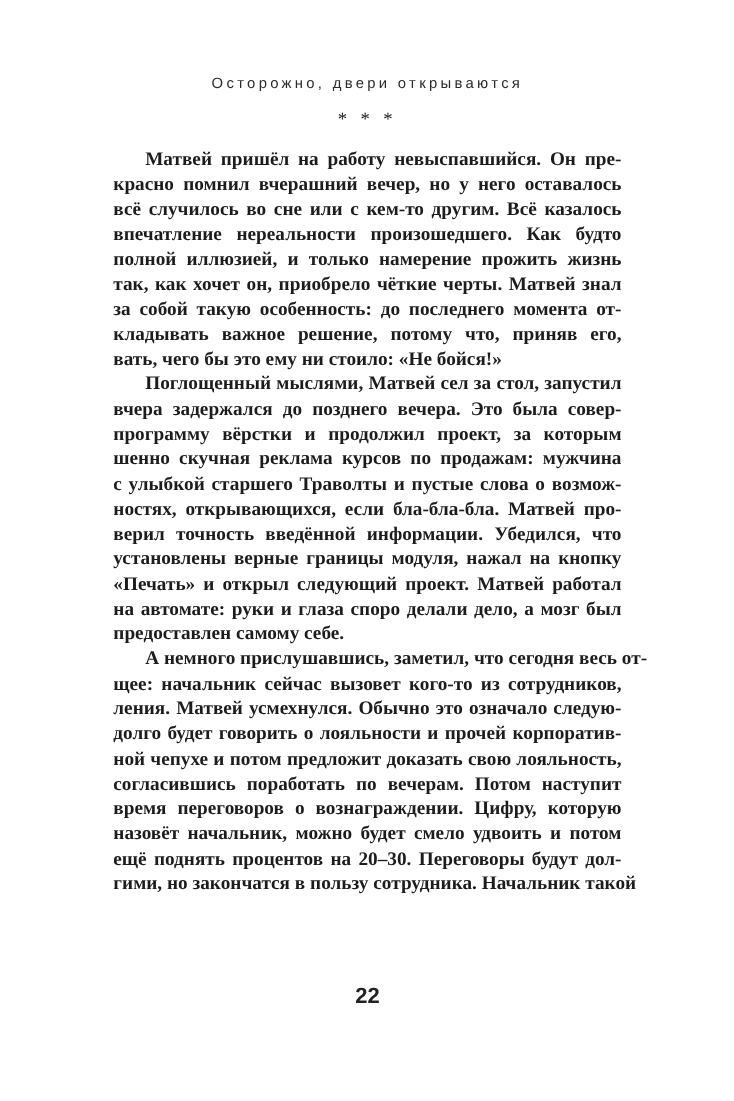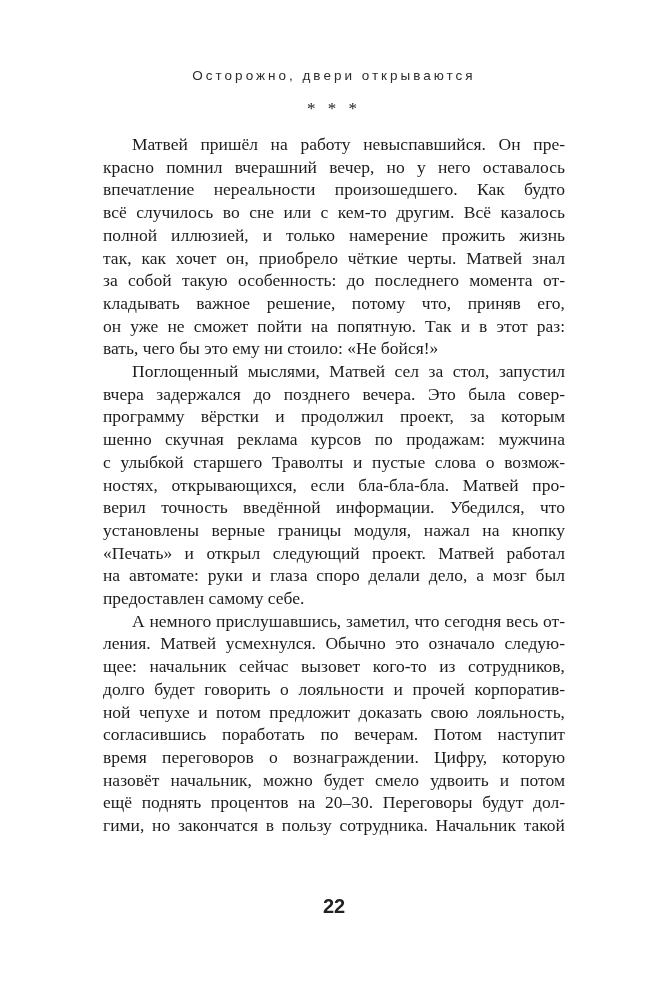--- a/index.html
+++ b/index.html
@@ -38,20 +38,21 @@
     color: #1c1c1c;
   }
   .body-text {
     position: absolute;
     top: 133px;
     left: 103px;
     width: 462px;
     font-size: 17.5px;
     line-height: 22.7px;
     color: #1c1c1c;
+    font-weight: bold;
   }
   .paragraph { margin: 0; }
   .line {
     white-space: nowrap;
     text-align: justify;
     text-align-last: justify;
   }
   .line.first { padding-left: 29px; }
   .line.parend { text-align-last: left; }
   .page-number {
@@ -69,46 +70,45 @@
 </head>
 <body>
 
 <div class="page">
   <div class="running-header">Осторожно, двери открываются</div>
   <div class="separator">* * *</div>
   <div class="body-text">
       <div class="paragraph">
         <div class="line first">Матвей пришёл на работу невыспавшийся. Он пре-</div>
         <div class="line">красно помнил вчерашний вечер, но у него оставалось</div>
+        <div class="line">всё случилось во сне или с кем-то другим. Всё казалось</div>
         <div class="line">впечатление нереальности произошедшего. Как будто</div>
-        <div class="line">всё случилось во сне или с кем-то другим. Всё казалось</div>
         <div class="line">полной иллюзией, и только намерение прожить жизнь</div>
         <div class="line">так, как хочет он, приобрело чёткие черты. Матвей знал</div>
         <div class="line">за собой такую особенность: до последнего момента от-</div>
         <div class="line">кладывать важное решение, потому что, приняв его,</div>
-        <div class="line">он уже не сможет пойти на попятную. Так и в этот раз:</div>
         <div class="line parend">вать, чего бы это ему ни стоило: «Не бойся!»</div>
       </div>
       <div class="paragraph">
         <div class="line first">Поглощенный мыслями, Матвей сел за стол, запустил</div>
         <div class="line">вчера задержался до позднего вечера. Это была совер-</div>
         <div class="line">программу вёрстки и продолжил проект, за которым</div>
         <div class="line">шенно скучная реклама курсов по продажам: мужчина</div>
         <div class="line">с улыбкой старшего Траволты и пустые слова о возмож-</div>
         <div class="line">ностях, открывающихся, если бла-бла-бла. Матвей про-</div>
         <div class="line">верил точность введённой информации. Убедился, что</div>
         <div class="line">установлены верные границы модуля, нажал на кнопку</div>
         <div class="line">«Печать» и открыл следующий проект. Матвей работал</div>
         <div class="line">на автомате: руки и глаза споро делали дело, а мозг был</div>
         <div class="line parend">предоставлен самому себе.</div>
       </div>
       <div class="paragraph">
         <div class="line first">А немного прислушавшись, заметил, что сегодня весь от-</div>
+        <div class="line">щее: начальник сейчас вызовет кого-то из сотрудников,</div>
         <div class="line">ления. Матвей усмехнулся. Обычно это означало следую-</div>
-        <div class="line">щее: начальник сейчас вызовет кого-то из сотрудников,</div>
         <div class="line">долго будет говорить о лояльности и прочей корпоратив-</div>
         <div class="line">ной чепухе и потом предложит доказать свою лояльность,</div>
         <div class="line">согласившись поработать по вечерам. Потом наступит</div>
         <div class="line">время переговоров о вознаграждении. Цифру, которую</div>
         <div class="line">назовёт начальник, можно будет смело удвоить и потом</div>
         <div class="line">ещё поднять процентов на 20–30. Переговоры будут дол-</div>
         <div class="line">гими, но закончатся в пользу сотрудника. Начальник такой</div>
       </div>
     </div>
   <div class="page-number">22</div>

